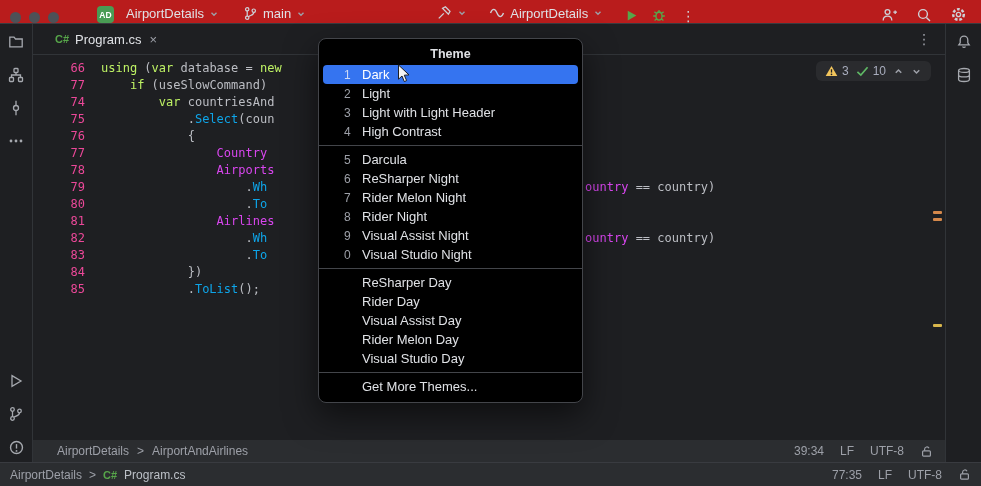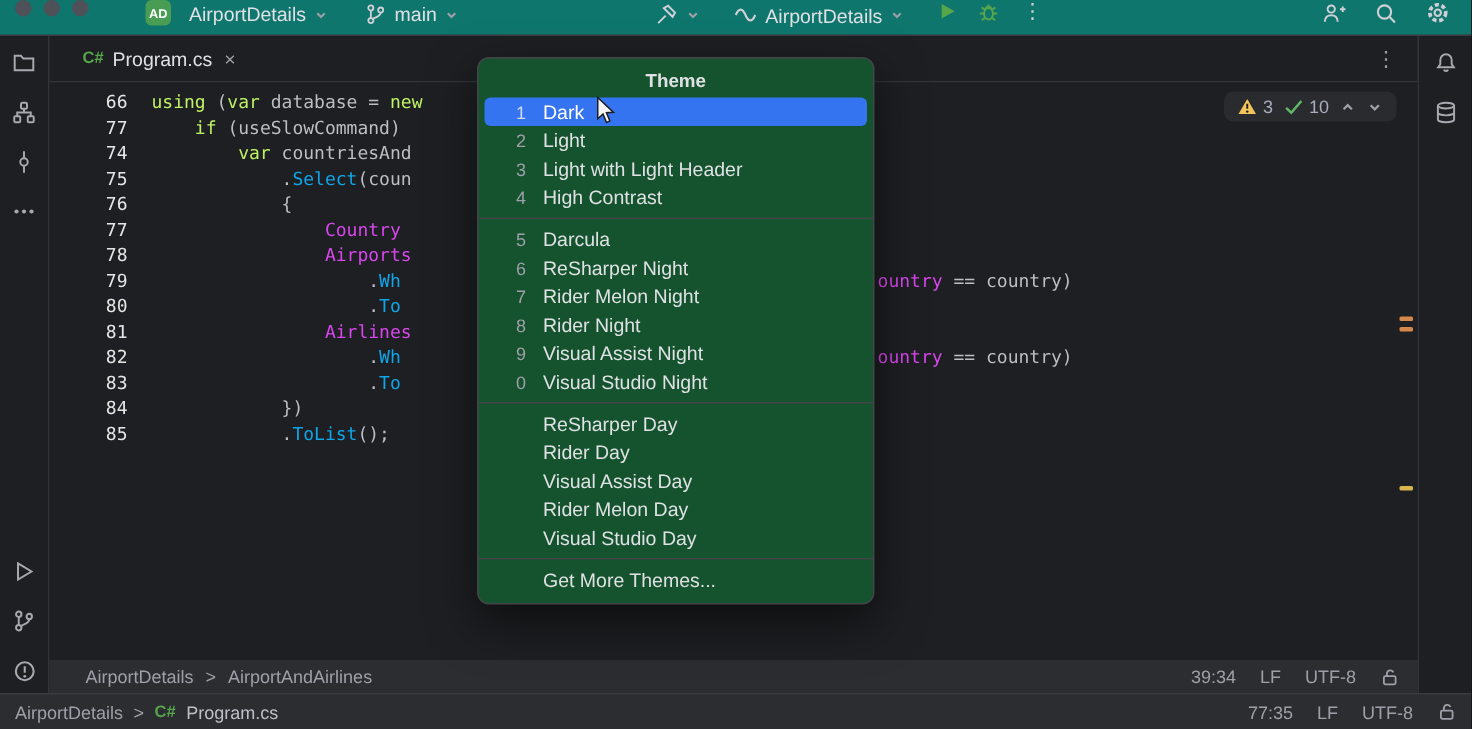--- a/index.html
+++ b/index.html
@@ -1,21 +1,21 @@
 <!DOCTYPE html>
 <html><head>
 <meta charset="utf-8">
 <style>
   html,body{margin:0;padding:0;background:#101114;}
   .window{position:relative;width:981px;height:486px;background:#1e1f22;color:#dfe1e5;
     font-family:"Liberation Sans",sans-serif;overflow:hidden;}
 
   
-  .titlebar{height:24px;background:#0f766e;border-bottom:1px solid #393b40;box-sizing:border-box;
-    display:flex;align-items:flex-start;padding:0 10px;font-size:13px;}
+  .titlebar{height:24px;background:#b91c1c;border-bottom:1px solid #393b40;box-sizing:border-box;
+    display:flex;align-items:flex-end;padding:0 10px;font-size:13px;}
   .tl{width:11px;height:11px;border-radius:50%;background:#4e5157;margin-right:8px;flex:none;}
   .badge{width:17px;height:17px;border-radius:4px;background:#499c54;color:#fff;font-size:8.5px;font-weight:bold;
     display:flex;align-items:center;justify-content:center;margin:0 7px 0 30px;flex:none;}
   .tb-widget{display:flex;align-items:center;gap:5px;padding:2px 5px;border-radius:4px;color:#dfe1e5;}
   .tb-right{margin-left:auto;display:flex;align-items:center;gap:18px;padding-right:4px;}
   .icon-btn{display:flex;align-items:center;justify-content:center;}
   .kebab{color:#ced0d6;font-size:14px;line-height:14px;}
 
   
   .main{display:flex;height:438px;}
@@ -30,40 +30,40 @@
     padding-left:12px;font-size:13px;}
   .tab{display:flex;align-items:center;gap:6px;height:100%;padding:0 10px;}
   .tab-lang{color:#57a64a;font-weight:bold;font-size:11px;}
   .tab-close{color:#9da0a8;font-size:13px;margin-left:2px;cursor:default;}
   .tab-kebab{margin-left:auto;margin-right:14px;color:#9da0a8;font-size:14px;}
 
   
   .editor{flex:1;position:relative;overflow:hidden;background:#1e1f22;}
   .code{padding-top:5px;}
   .code-line{display:flex;font:12px/17px "DejaVu Sans Mono",monospace;white-space:pre;}
-  .gut{width:52px;flex:none;text-align:right;color:#e5e5e5;margin-right:16px;}
+  .gut{width:52px;flex:none;text-align:right;color:#ec4899;margin-right:16px;}
   .tok-pl{color:#bcbec4;} .tok-kw{color:#bef264;} .tok-fn{color:#0ea5e9;} .tok-prop{color:#d946ef;}
   .inspections{position:absolute;top:6px;right:14px;display:flex;align-items:center;gap:7px;
     background:rgba(43,45,48,.92);border-radius:6px;padding:3px 9px;font-size:12px;color:#a8adbd;}
   .insp-count{margin-left:-3px;}
   .mark{position:absolute;right:3px;width:9px;height:3px;border-radius:1px;background:#d5884b;}
 
   
   .crumbbar{height:22px;background:#2b2d30;display:flex;align-items:center;font-size:12px;color:#9da0a8;
     padding:0 12px 0 24px;gap:8px;box-sizing:border-box;}
   .bar-right{margin-left:auto;display:flex;align-items:center;gap:16px;}
 
   
   .statusbar{height:24px;background:#2b2d30;border-top:1px solid #393b40;box-sizing:border-box;
     display:flex;align-items:center;font-size:12px;color:#9da0a8;padding:0 10px;gap:7px;}
   .sb-lang{color:#57a64a;font-weight:bold;font-size:11px;}
   .sb-file{color:#bcc0c7;}
 
   
-  .popup{position:absolute;left:318px;top:38px;width:265px;box-sizing:border-box;background:#14532d;
+  .popup{position:absolute;left:318px;top:38px;width:265px;box-sizing:border-box;background:#000000;
     border:1px solid #43454a;border-radius:8px;box-shadow:0 12px 32px rgba(0,0,0,.55);z-index:40;
     padding:6px 0;}
   .pp-title{text-align:center;font-size:12.5px;font-weight:bold;color:#dfe1e5;padding:2px 0 4px;}
   .pp-item{display:flex;align-items:center;height:19px;margin:0 4px;padding:0 8px 0 21px;border-radius:4px;
     font-size:13px;color:#dfe1e5;cursor:default;}
   .pp-num{width:18px;flex:none;color:#9da0a8;font-size:12px;}
   .pp-item.sel{background:#3574f0;color:#fff;}
   .pp-item.sel .pp-num{color:#cdd9f5;}
   .pp-sep{height:1px;background:#43454a;margin:4px 0;}
 

